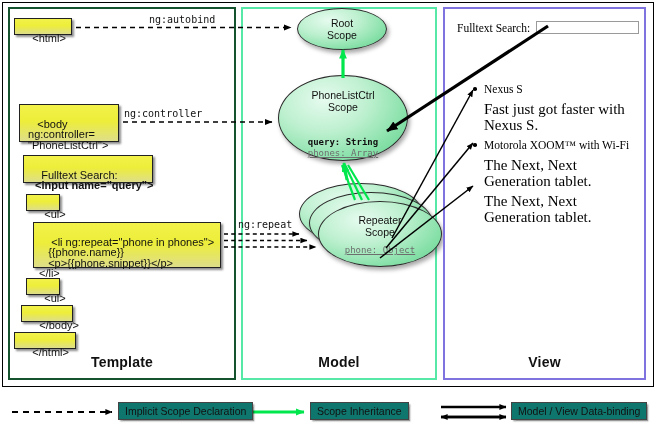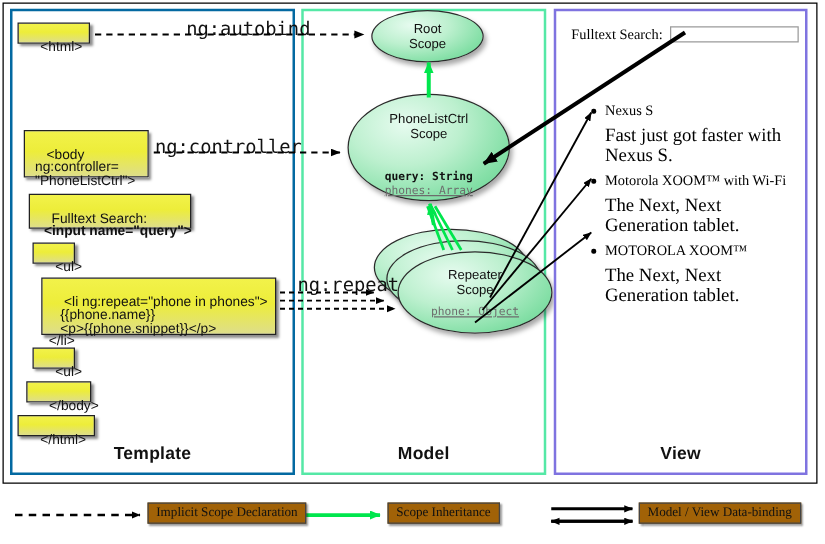--- a/index.html
+++ b/index.html
@@ -10,21 +10,21 @@
   #stage{position:absolute;left:0;top:0;width:660px;height:435px;}
 
   
   .outer-frame{
     position:absolute;left:2px;top:2px;width:652px;height:385px;
     border:1px solid #000;box-sizing:border-box;background:#fff;
   }
 
   
   .panel{position:absolute;box-sizing:border-box;background:#fff;}
-  .panel-template{left:8px;  top:7px; width:228px;height:373px;border:2px solid #0369a1;}
+  .panel-template{left:8px;  top:7px; width:228px;height:373px;border:2px solid #14532d;}
   .panel-model{   left:241px;top:7px; width:196px;height:373px;border:2px solid #55e8a6;}
   .panel-view{    left:443px;top:7px; width:203px;height:373px;border:2px solid #7f73e0;}
 
   .panel-label{
     position:absolute;width:100%;text-align:center;bottom:8px;
     font-size:14px;font-weight:bold;color:#111;letter-spacing:.2px;
   }
 
   
   .codebox{
@@ -68,34 +68,34 @@
   .phone-name{font-size:11.5px;line-height:16px;position:relative;padding-left:13px;}
   .phone-name:before{
     content:"";position:absolute;left:2px;top:6px;width:3.5px;height:3.5px;
     background:#000;border-radius:50%;
   }
   .phone-snippet{font-size:15px;line-height:16px;padding-left:13px;margin-top:4px;}
 
   
   .conn-label{
     position:absolute;font-family:"DejaVu Sans Mono","Liberation Mono",monospace;
-    font-size:15px;color:#111;white-space:nowrap;
+    font-size:10px;color:#111;white-space:nowrap;
   }
 
   
   svg.overlay{position:absolute;left:0;top:0;width:660px;height:435px;overflow:visible;}
 
   
   .legend{position:absolute;left:0;top:393px;width:660px;height:42px;}
   .legend-item{position:absolute;display:flex;align-items:center;}
   .legend-box{
-    border:1px solid #444;background:#a16207;
+    border:1px solid #444;background:#0f766e;
     box-shadow:1.5px 1.5px 1.5px rgba(0,0,0,.4);
     font-size:10.5px;color:#111;padding:2px 6px;white-space:nowrap;
-    font-family:Liberation Serif, serif;
+    font-family:Liberation Sans, sans-serif;
   }
   .leg1{left:118px;top:9px;}
   .leg2{left:310px;top:9px;}
   .leg3{left:511px;top:9px;}
 </style>
 </head>
 <body>
 
 <div id="stage">
 
@@ -187,21 +187,20 @@
       <div class="phone-list">
         <div class="phone-item">
           <div class="phone-name">Nexus S</div>
           <div class="phone-snippet">Fast just got faster with Nexus S.</div>
         </div>
         <div class="phone-item">
           <div class="phone-name">Motorola XOOM™  with Wi-Fi</div>
           <div class="phone-snippet">The Next, Next Generation tablet.</div>
         </div>
         <div class="phone-item">
-          <div class="phone-name">MOTOROLA XOOM™</div>
           <div class="phone-snippet">The Next, Next Generation tablet.</div>
         </div>
       </div>
     </div>
     <div class="panel-label">View</div>
   </div>
 
   <div class="conn-label" style="left:149px;top:14px;">ng:autobind</div>
   <div class="conn-label" style="left:124px;top:108px;">ng:controller</div>
   <div class="conn-label" style="left:238px;top:219px;">ng:repeat</div>

